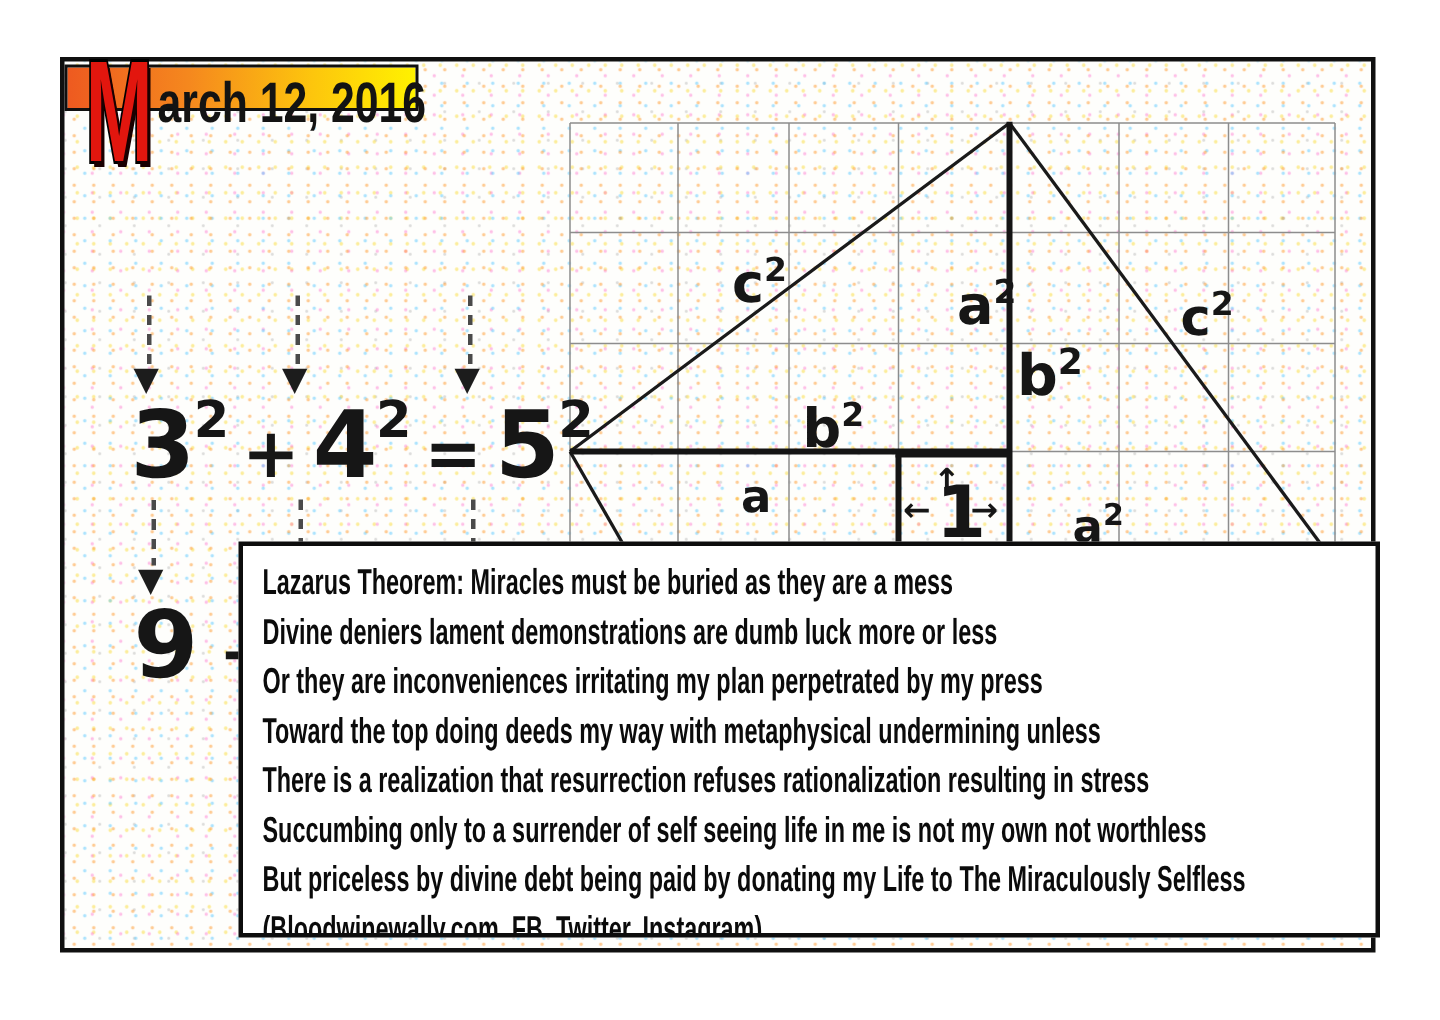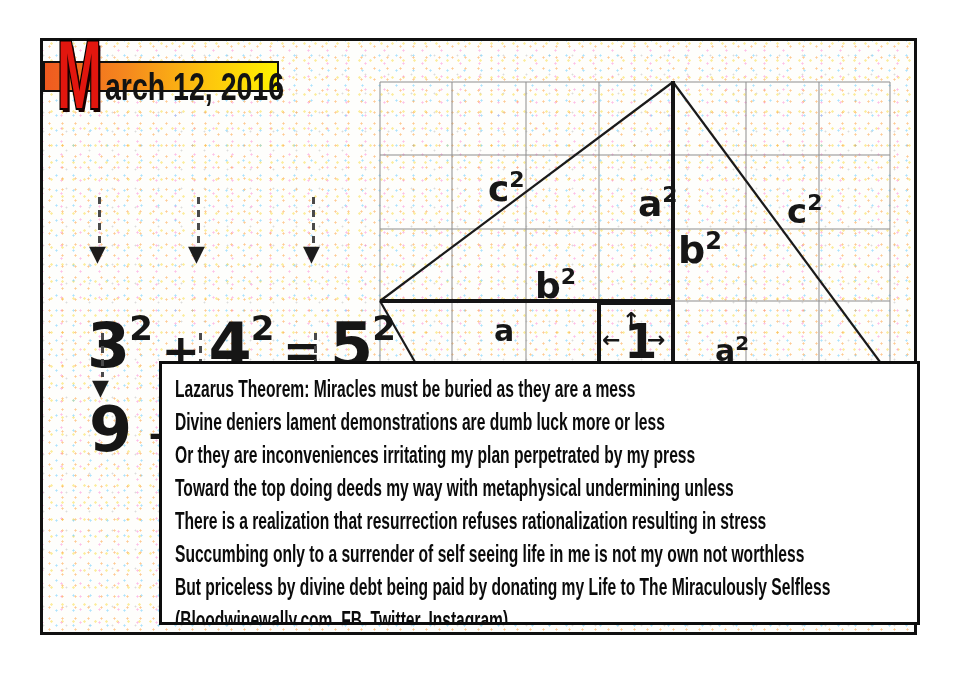--- a/index.html
+++ b/index.html
@@ -15,21 +15,21 @@
       radial-gradient(circle, rgba(90,200,255,.5) .8px, transparent 1.4px),
       radial-gradient(circle, rgba(255,100,200,.4) .8px, transparent 1.4px),
       radial-gradient(circle, rgba(250,225,90,.6) .9px, transparent 1.5px),
       radial-gradient(circle, rgba(120,120,120,.25) .7px, transparent 1.2px);
     background-size: 13px 11px, 17px 15px, 19px 13px, 11px 17px, 23px 19px;
     background-position: 0 0, 5px 7px, 9px 3px, 3px 11px, 12px 5px;
   }
 
   
   .banner {
-    position:absolute; left:0; top:20px; width:236px; height:31px;
+    position:absolute; left:0; top:2px; width:236px; height:31px;
     border:2px solid #101010; z-index:4;
     background:linear-gradient(90deg,#ee5a20 0%,#f5881e 35%,#fdc50d 70%,#fff200 100%);
   }
   .banner-text {
     position:absolute; left:60px; top:3px; white-space:nowrap;
     font-family:"Liberation Sans", sans-serif; font-weight:bold; font-size:38px;
     color:#131313; transform:scaleX(.75); transform-origin:0 0;
   }
   .m-letter {
     position:absolute; left:14px; top:-14px; z-index:6; line-height:1;
@@ -40,21 +40,21 @@
     transform:scaleX(.56); transform-origin:0 0;
   }
 
   
   .eq { position:absolute; color:#161616; font-weight:bold; white-space:nowrap;
         letter-spacing:-2px; line-height:1; z-index:2; }
   .eq .b  { font-size:62px; }
   .eq .sup{ font-size:34px; vertical-align:27px; margin-left:1px; }
   .eq .op { font-size:46px; margin:0 7px; }
   .eq1 { left:38px;  top:66px; }
-  .eq2 { left:44px;  top:222px;margin-top:48px; }
+  .eq2 { left:44px;  top:222px; }
   .eq3 { left:46px;  top:358px; }
 
   
   .dashline { position:absolute; width:3px; z-index:2;
     background:repeating-linear-gradient(180deg,#4a4a4a 0 7px,transparent 7px 13px); }
   .head { position:absolute; z-index:2; font-size:22px; color:#1c1c1c; line-height:1; }
 
   
   .diagram { position:absolute; left:336px; top:40px; z-index:1; }
   .diagram text { font-family:"DejaVu Sans", sans-serif; font-weight:bold; fill:#161616; }

